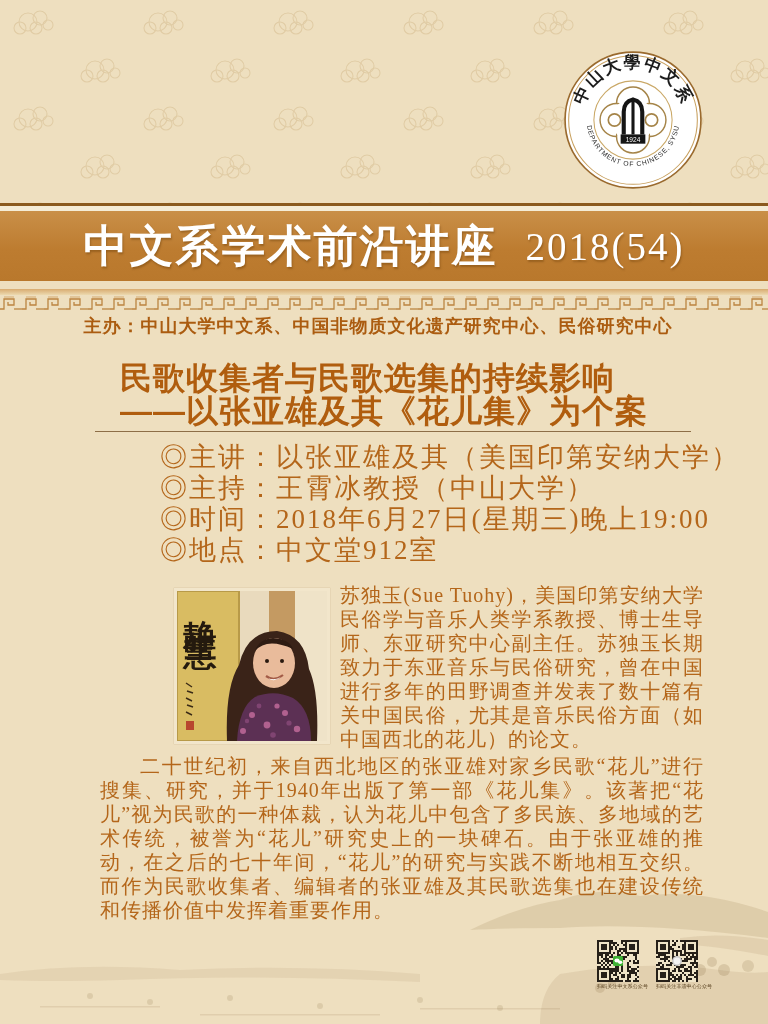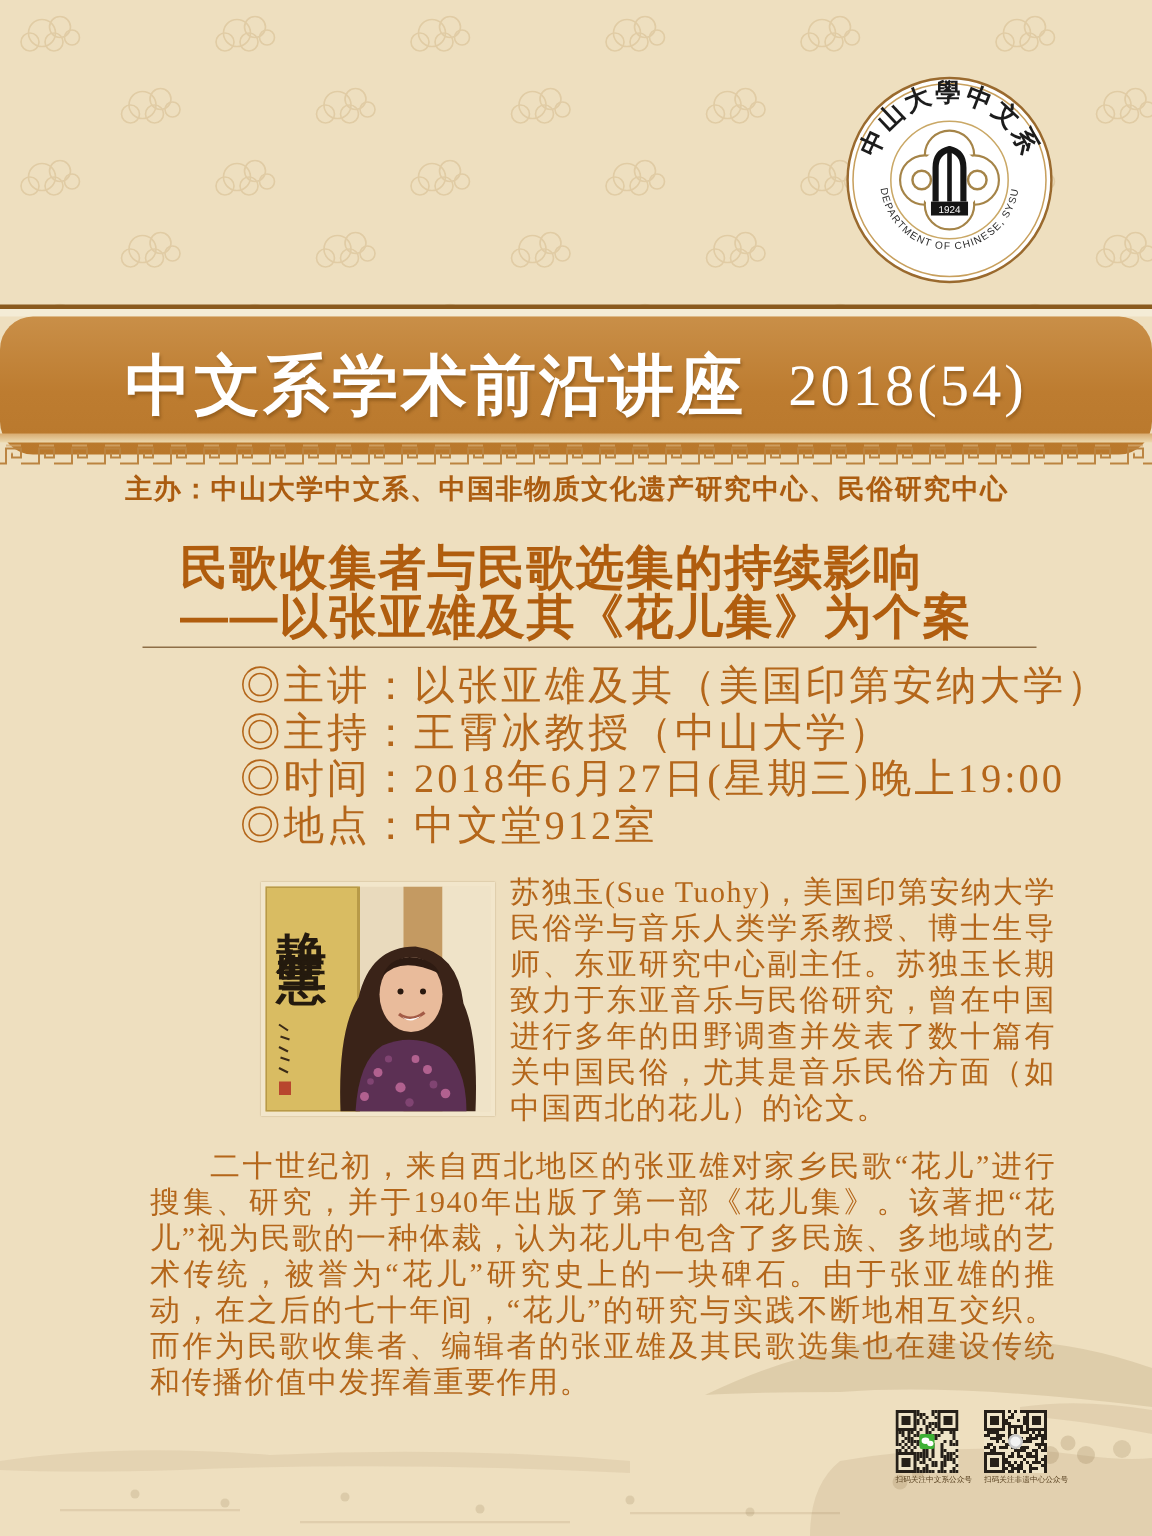--- a/index.html
+++ b/index.html
@@ -9,23 +9,23 @@
 
   
   .cloud-layer{left:0;top:0;width:768px;height:206px;}
 
   
   .logo{left:563px;top:50px;width:140px;height:140px;}
 
   
   .banner-topline{left:0;top:203px;width:768px;height:3px;background:#8a5a1e;}
   .banner-gap{left:0;top:206px;width:768px;height:5px;background:#f4ecd6;}
-  .banner{left:0;top:211px;width:768px;height:92px;
+  .banner{left:0;top:211px;width:768px;height:70px;
           background:linear-gradient(#c98f48,#bd7c30 55%,#b9782c);
-          display:flex;align-items:center;justify-content:center;border-radius:22px;}
+          display:flex;align-items:center;justify-content:center;}
   .banner-title{font-family:"Liberation Sans",sans-serif;font-weight:bold;
                 font-size:44px;color:#ffffff;letter-spacing:2px;
                 text-shadow:1px 2px 2px rgba(90,50,0,.35);}
   .banner-issue{font-family:"Liberation Serif",serif;font-size:39px;color:#ffffff;
                 margin-left:28px;letter-spacing:2px;
                 text-shadow:1px 2px 2px rgba(90,50,0,.35);}
   .banner-fade{left:0;top:289px;width:768px;height:6px;
                background:linear-gradient(#d8ab70,#ecd9af);}
   .meander{left:0;top:295px;width:768px;height:18px;}
 
@@ -50,21 +50,21 @@
   .details .row{white-space:nowrap;}
 
   
   .bio{left:100px;top:583px;width:604px;font-size:20px;color:#b4661a;
        text-align:justify;line-height:24px;letter-spacing:1px;}
   .photo-float{float:left;width:240px;height:160px;}
   .photo-frame{margin-left:74px;margin-top:5px;width:150px;height:150px;
                background:#f2e6cb;padding:3px;box-shadow:0 0 1px rgba(120,80,30,.4);}
   .photo-frame svg{display:block;}
   .bio p{margin:0;}
-  .bio .p2{text-indent:2em;margin-top:15px;}
+  .bio .p2{text-indent:2em;margin-top:3px;}
   .bold-name{font-family:"Liberation Sans",sans-serif;font-weight:normal;}
 
   
   .qr-row{left:597px;top:940px;display:flex;gap:11px;}
   .qr-box{width:48px;}
   .qr{width:42px;height:42px;}
   .qr-caption{font-size:6px;color:#5a4322;margin-top:1px;white-space:nowrap;
               font-family:"Liberation Sans",sans-serif;transform:scale(.85);
               transform-origin:left top;}
 

